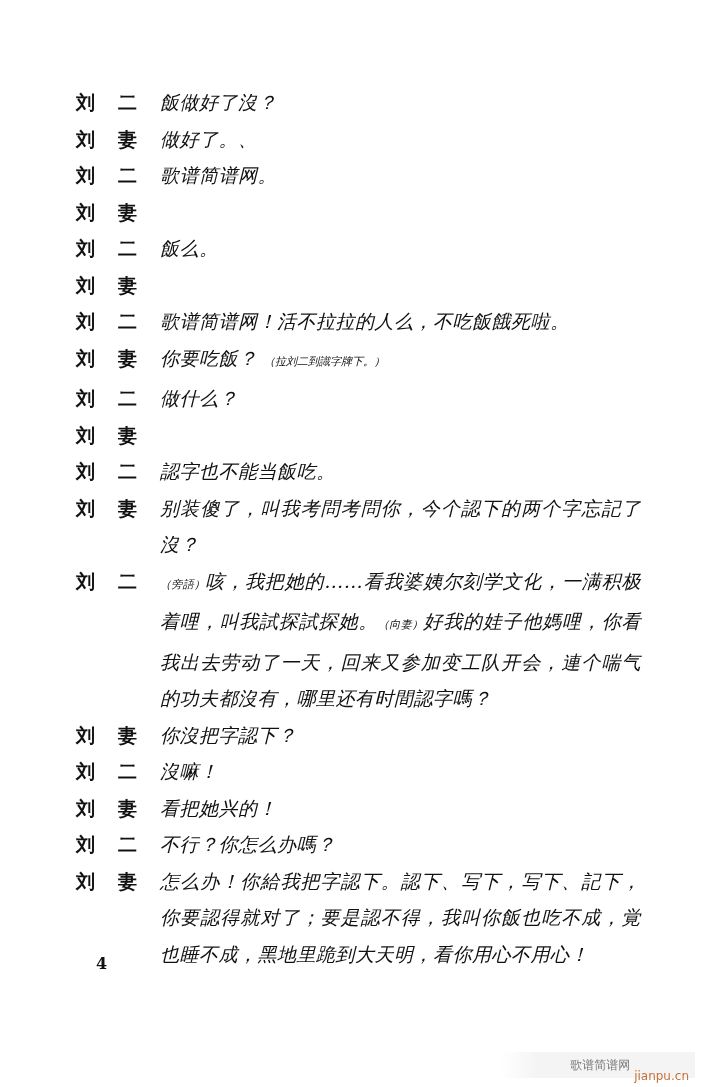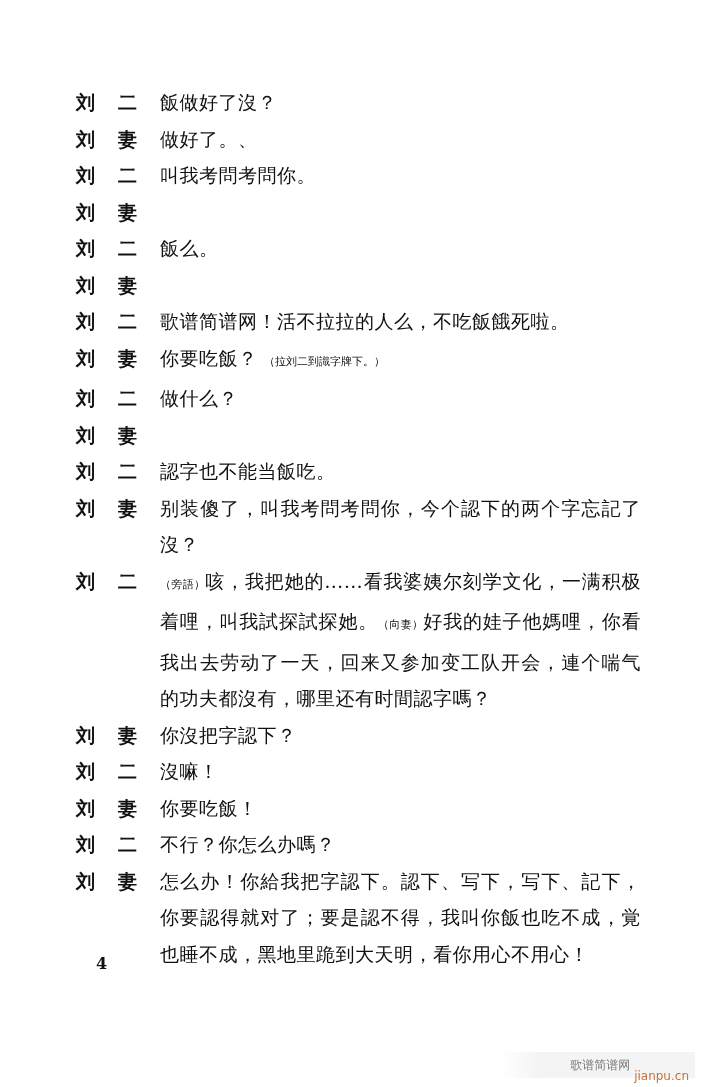--- a/index.html
+++ b/index.html
@@ -39,20 +39,21 @@
       display: flex;
       font-weight: bold;
     }
     .speaker .s1 { width: 42px; }
     .speaker .s2 { width: 42px; }
     .speech {
       flex: 1 1 auto;
       white-space: normal;
       word-break: break-all;
       text-align: justify;
+      font-style: italic;
     }
     .speech .dir {
       font-size: 11px;
       letter-spacing: 0;
     }
     .page-number {
       position: absolute;
       left: 96px;
       top: 954px;
       font-size: 16px;
@@ -97,21 +98,21 @@
           <span class="s2">妻</span>
         </div>
       <div class="speech"><span>做好了。、</span></div>
     </div>
 
     <div class="line">
       <div class="speaker">
           <span class="s1">刘</span>
           <span class="s2">二</span>
         </div>
-      <div class="speech"><span>叫我考問考問你。</span></div>
+      <div class="speech"><span>歌谱简谱网。</span></div>
     </div>
 
     <div class="line">
       <div class="speaker">
           <span class="s1">刘</span>
           <span class="s2">妻</span>
         </div>
     </div>
 
     <div class="line">
@@ -198,21 +199,21 @@
           <span class="s2">二</span>
         </div>
       <div class="speech"><span>沒嘛！</span></div>
     </div>
 
     <div class="line">
       <div class="speaker">
           <span class="s1">刘</span>
           <span class="s2">妻</span>
         </div>
-      <div class="speech"><span>你要吃飯！</span></div>
+      <div class="speech"><span>看把她兴的！</span></div>
     </div>
 
     <div class="line">
       <div class="speaker">
           <span class="s1">刘</span>
           <span class="s2">二</span>
         </div>
       <div class="speech"><span>不行？你怎么办嗎？</span></div>
     </div>
 

